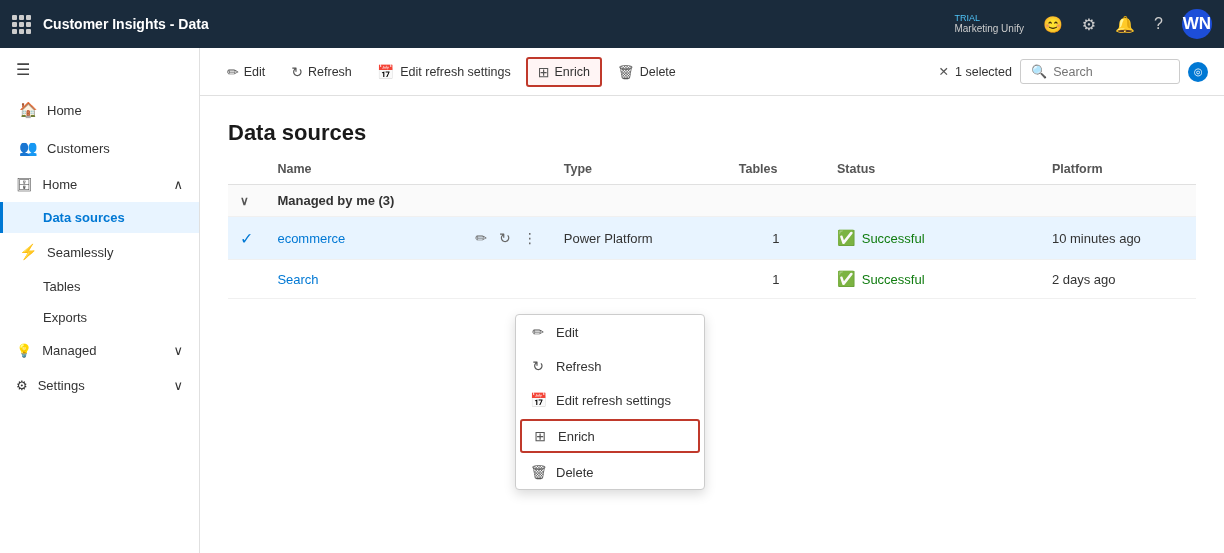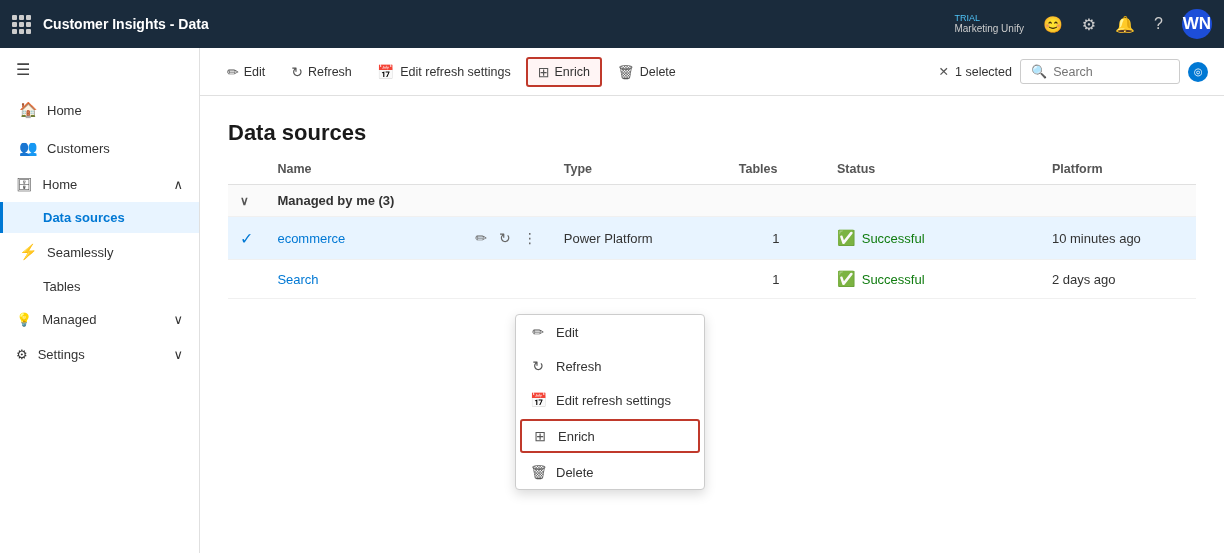--- a/index.html
+++ b/index.html
@@ -168,20 +168,23 @@
     </div>
 
     <div class="sidebar-item">
       <span class="icon">⚡</span>
       <span>Seamlessly</span>
     </div>
 
     <div class="sidebar-subitem">
       <span>Tables</span>
     </div>
+    <div class="sidebar-subitem">
+      <span>Exports</span>
+    </div>
 
     <div class="sidebar-group">
       <div class="sidebar-group-left">
         <span class="icon">💡</span>
         <span>Managed</span>
       </div>
       <span>∨</span>
     </div>
 
     <div class="sidebar-group">

